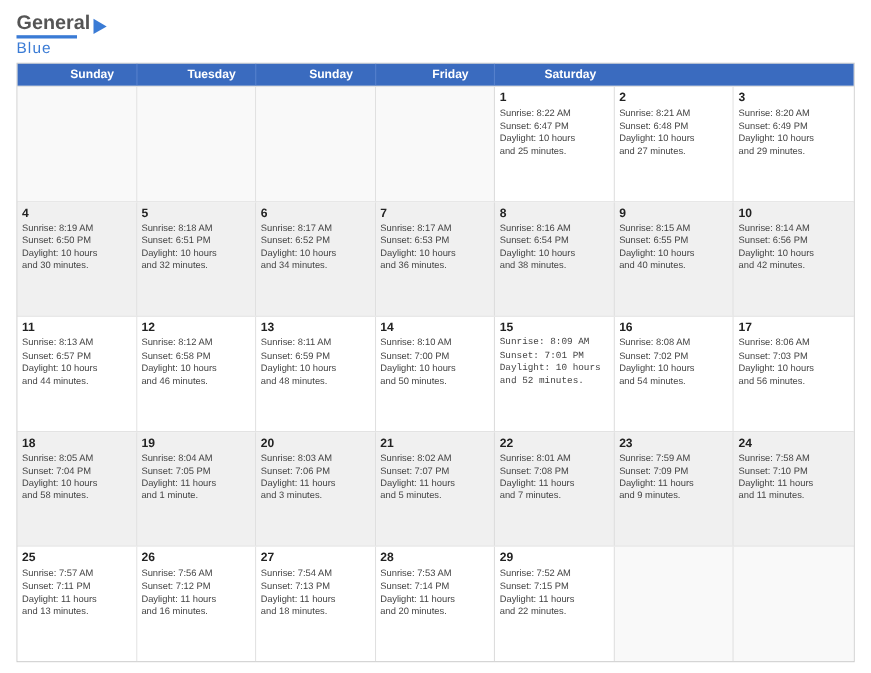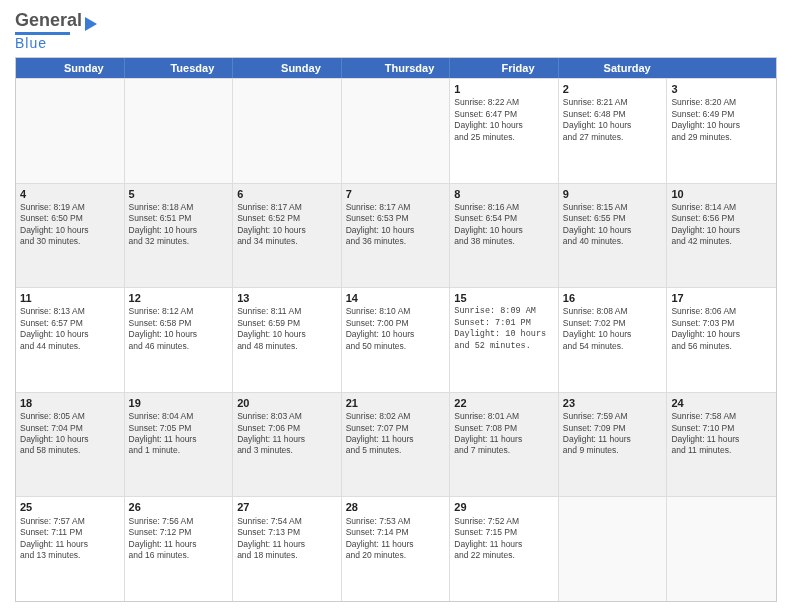--- a/index.html
+++ b/index.html
@@ -120,21 +120,20 @@
       <div class="main-title"></div>
       <div class="subtitle"></div>
     </div>
   </div>
 
   <div class="calendar">
     <div class="cal-header">
     <div class="cal-header-cell">Sunday</div>
         <div class="cal-header-cell">Tuesday</div>
         <div class="cal-header-cell">Sunday</div>
-        <div class="cal-header-cell">Thursday</div>
         <div class="cal-header-cell">Friday</div>
         <div class="cal-header-cell">Saturday</div>
       </div>
     <div class="cal-body">
     <div class="cal-row">
           <div class="cal-cell empty"></div>
           <div class="cal-cell empty"></div>
           <div class="cal-cell empty"></div>
           <div class="cal-cell empty"></div>
           <div class="cal-cell">

